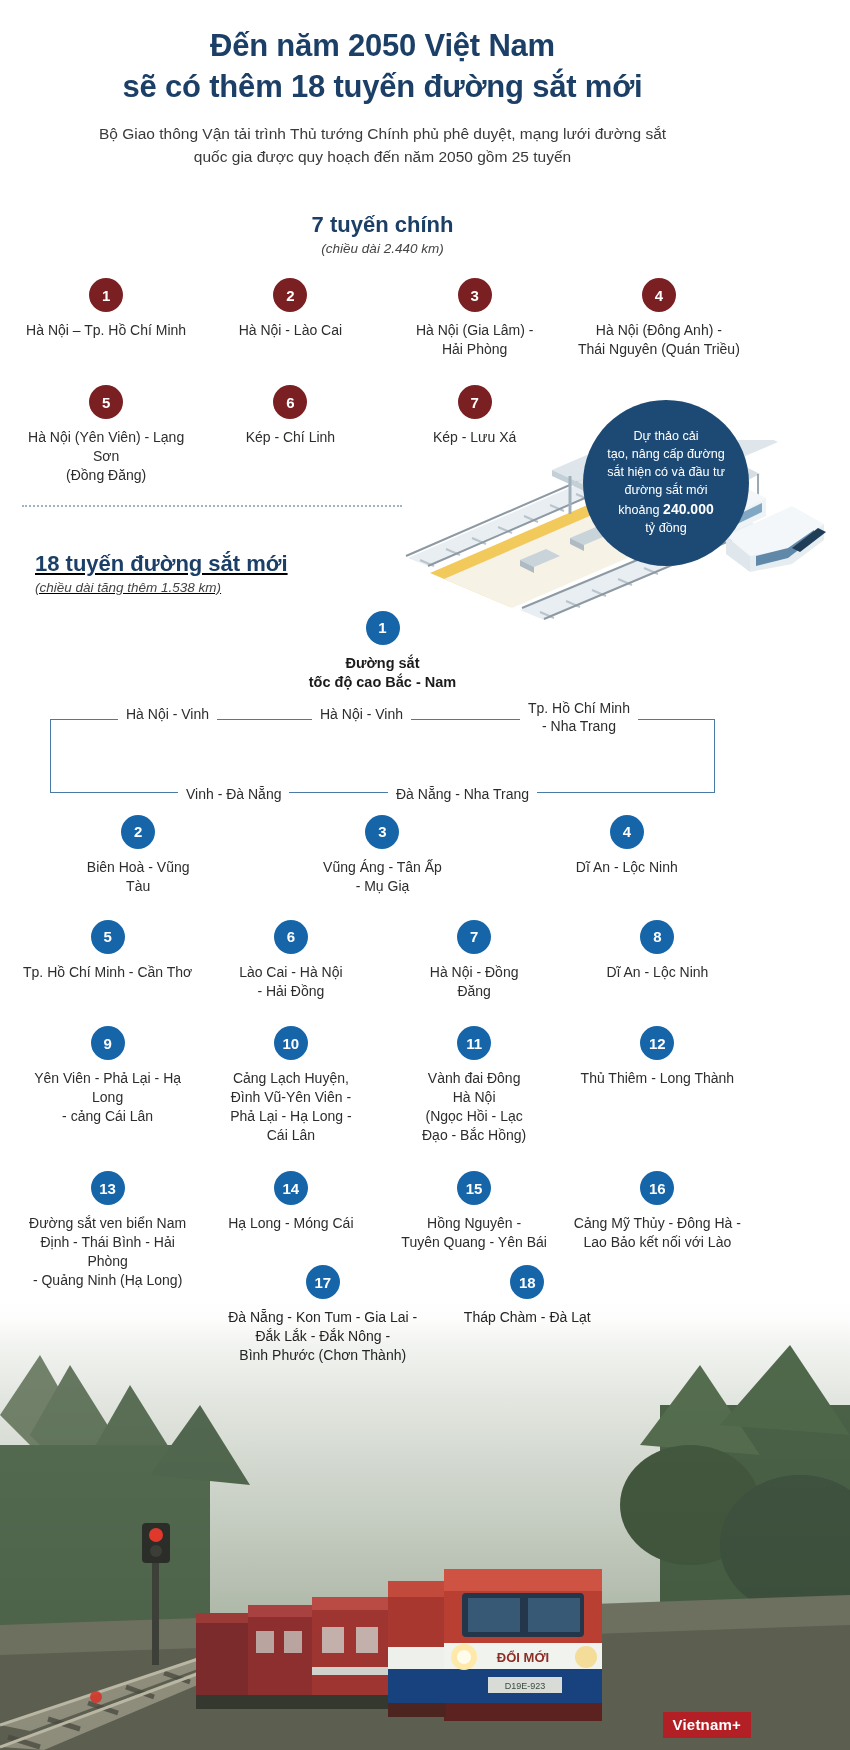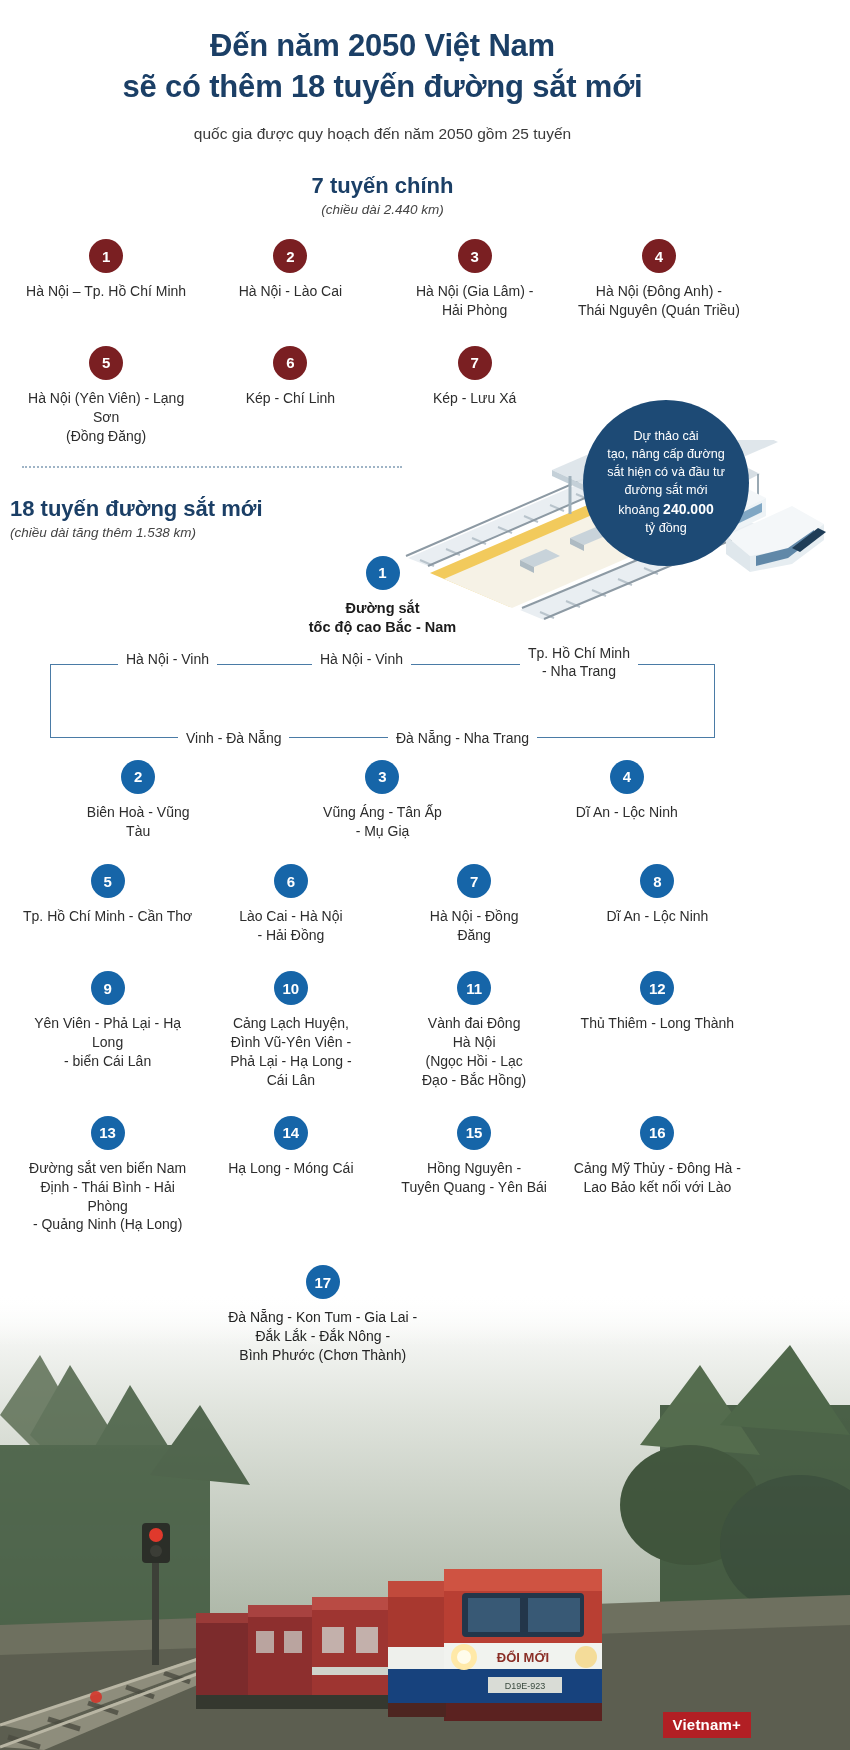--- a/index.html
+++ b/index.html
@@ -35,25 +35,26 @@
   .subtitle {
     margin-top: 14px;
     color: #3a3a3a;
     font-size: 15.5px;
     line-height: 1.5;
   }
 
   
   .section-head {
     text-align: center;
-    margin-top: 28px;
+    margin-top: 44px;
   }
   .section-head.left {
     text-align: left;
-    padding-left: 10px;
+    padding-left: 35px;
+    text-decoration: underline;
   }
   .section-title {
     color: #1b3f66;
     font-size: 22px;
     font-weight: bold;
   }
   .section-sub {
     color: #444;
     font-size: 13.5px;
     font-style: italic;
@@ -214,20 +215,21 @@
 <body>
 
 <div class="page">
 
   <div class="header">
     <div class="title">
       <div>Đến năm 2050 Việt Nam</div>
       <div>sẽ có thêm 18 tuyến đường sắt mới</div>
     </div>
     <div class="subtitle">
+      <div>Bộ Giao thông Vận tải trình Thủ tướng Chính phủ phê duyệt, mạng lưới đường sắt</div>
       <div>quốc gia được quy hoạch đến năm 2050 gồm 25 tuyến</div>
     </div>
   </div>
 
   <div class="section-head">
     <div class="section-title">7 tuyến chính</div>
     <div class="section-sub">(chiều dài 2.440 km)</div>
   </div>
 
   <div class="row4">
@@ -445,21 +447,21 @@
     <div class="cell">
       <div class="badge blue">8</div>
       <div class="item-label" style="white-space:pre-line">Dĩ An - Lộc Ninh</div>
     </div>
   </div>
 
   <div class="newrow g4" style="margin-top:26px;">
     <div class="cell">
       <div class="badge blue">9</div>
       <div class="item-label" style="white-space:pre-line">Yên Viên - Phả Lại - Hạ Long
-- biển Cái Lân</div>
+- cảng Cái Lân</div>
     </div>
     <div class="cell">
       <div class="badge blue">10</div>
       <div class="item-label" style="white-space:pre-line">Cảng Lạch Huyện,
 Đình Vũ-Yên Viên -
 Phả Lại - Hạ Long -
 Cái Lân</div>
     </div>
     <div class="cell">
       <div class="badge blue">11</div>
@@ -611,20 +613,24 @@
 
   <div class="bottom-rows">
     <div class="newrow g4" style="margin-top:0;">
       <div class="cell"></div>
       <div class="cell">
         <div class="badge blue">17</div>
         <div class="item-label" style="white-space:pre-line">Đà Nẵng - Kon Tum - Gia Lai -
 Đắk Lắk - Đắk Nông -
 Bình Phước (Chơn Thành)</div>
       </div>
+      <div class="cell">
+        <div class="badge blue">18</div>
+        <div class="item-label" style="white-space:pre-line">Tháp Chàm - Đà Lạt</div>
+      </div>
       <div class="cell"></div>
     </div>
   </div>
 
   <div class="logo">
     <span>Vietnam</span><span class="plus">+</span>
   </div>
 
 </div>
 

